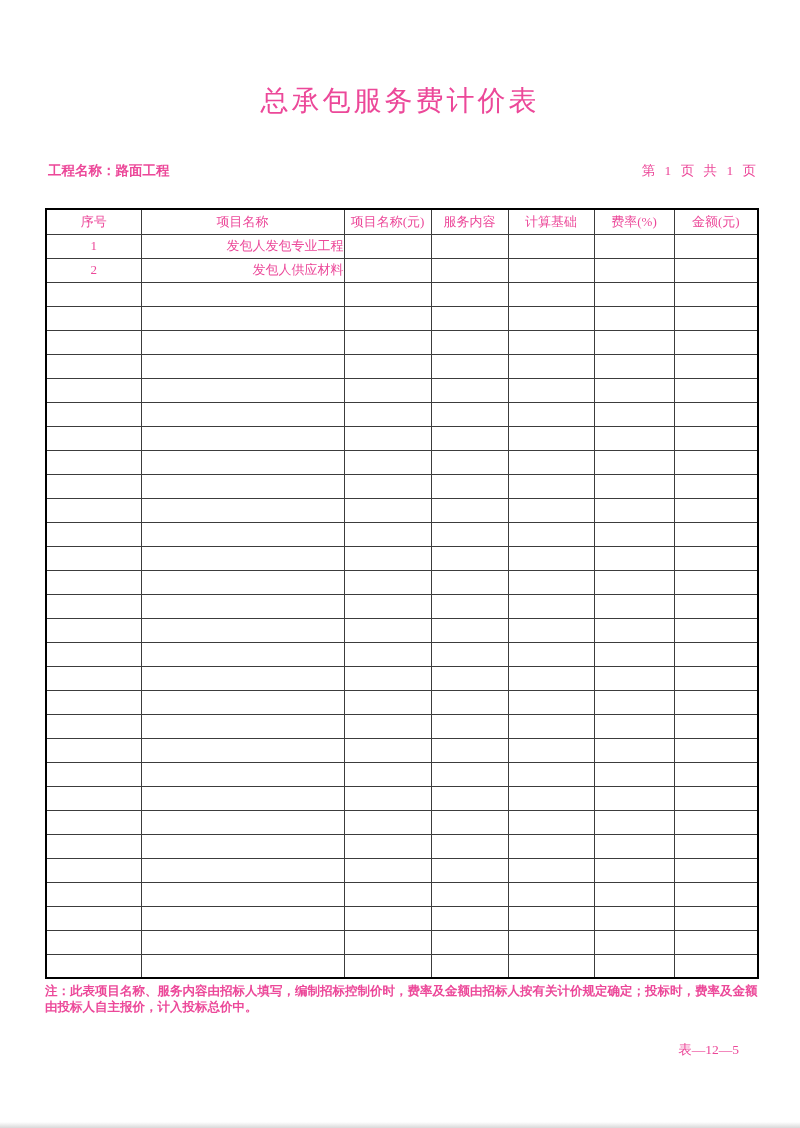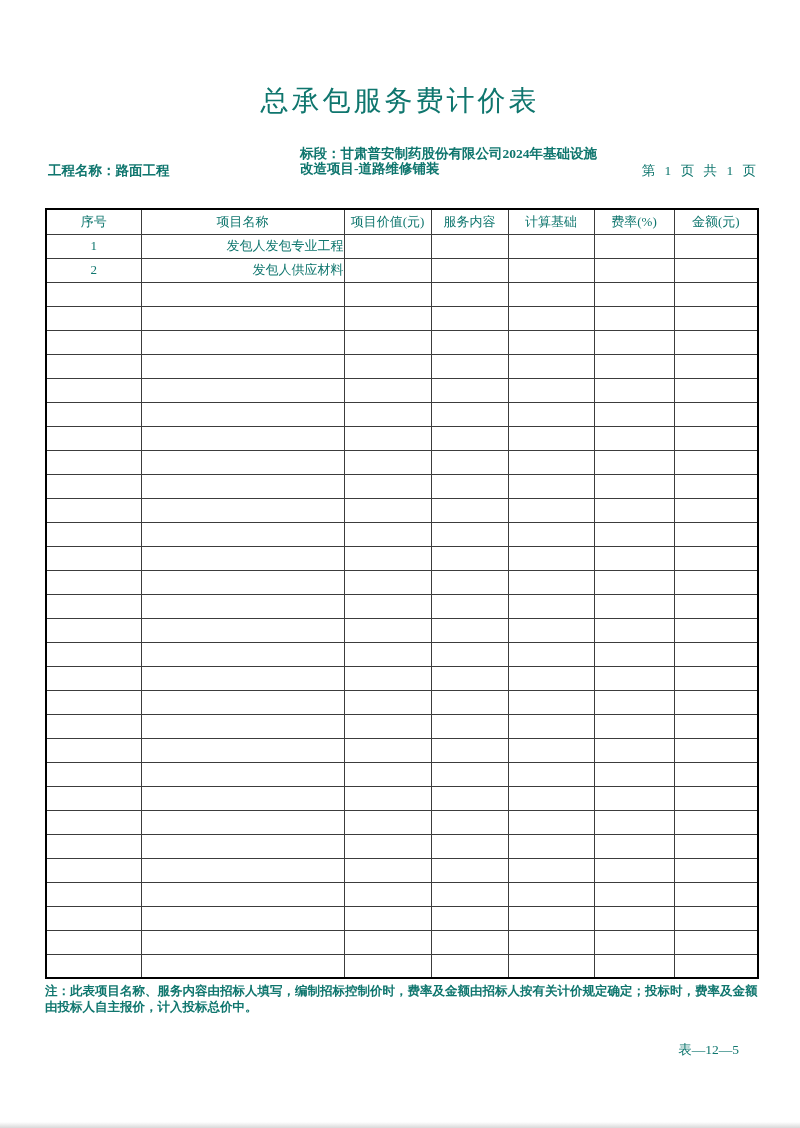--- a/index.html
+++ b/index.html
@@ -2,21 +2,21 @@
 <html><head>
 <meta charset="utf-8">
 <style>
   * { margin:0; padding:0; box-sizing:border-box; }
   html,body { background:#ffffff; }
   .page {
     position:relative;
     width:800px; height:1128px;
     margin:0 auto;
     background:#ffffff;
-    color:#0f766e;
+    color:#ec4899;
     font-family:"Liberation Serif","DejaVu Serif",serif;
     overflow:hidden;
   }
   .doc-title {
     position:absolute; top:82px; left:0; width:100%;
     text-align:center;
     font-size:28px; letter-spacing:3px; font-weight:500;
     white-space:nowrap;
   }
   .doc-header {
@@ -88,42 +88,38 @@
 </style>
 </head>
 <body>
 
 <div class="page">
 
   <div class="doc-title">总承包服务费计价表</div>
 
   <div class="doc-header">
     <div class="project-name">工程名称：路面工程</div>
-    <div class="section-block">
-      <div>标段：甘肃普安制药股份有限公司2024年基础设施</div>
-      <div>改造项目-道路维修铺装</div>
-    </div>
     <div class="page-info">第 1 页 共 1 页</div>
   </div>
 
   <table class="fee-table">
     <colgroup>
       <col style="width:95px">
         <col style="width:203px">
         <col style="width:87px">
         <col style="width:77px">
         <col style="width:86px">
         <col style="width:80px">
         <col style="width:84px">
     </colgroup>
     <thead>
       <tr>
         <th>序号</th>
         <th>项目名称</th>
-        <th>项目价值(元)</th>
+        <th>项目名称(元)</th>
         <th>服务内容</th>
         <th>计算基础</th>
         <th>费率(%)</th>
         <th>金额(元)</th>
       </tr>
     </thead>
     <tbody>
         <tr>
           <td>1</td>
           <td class="name-cell">发包人发包专业工程</td>

